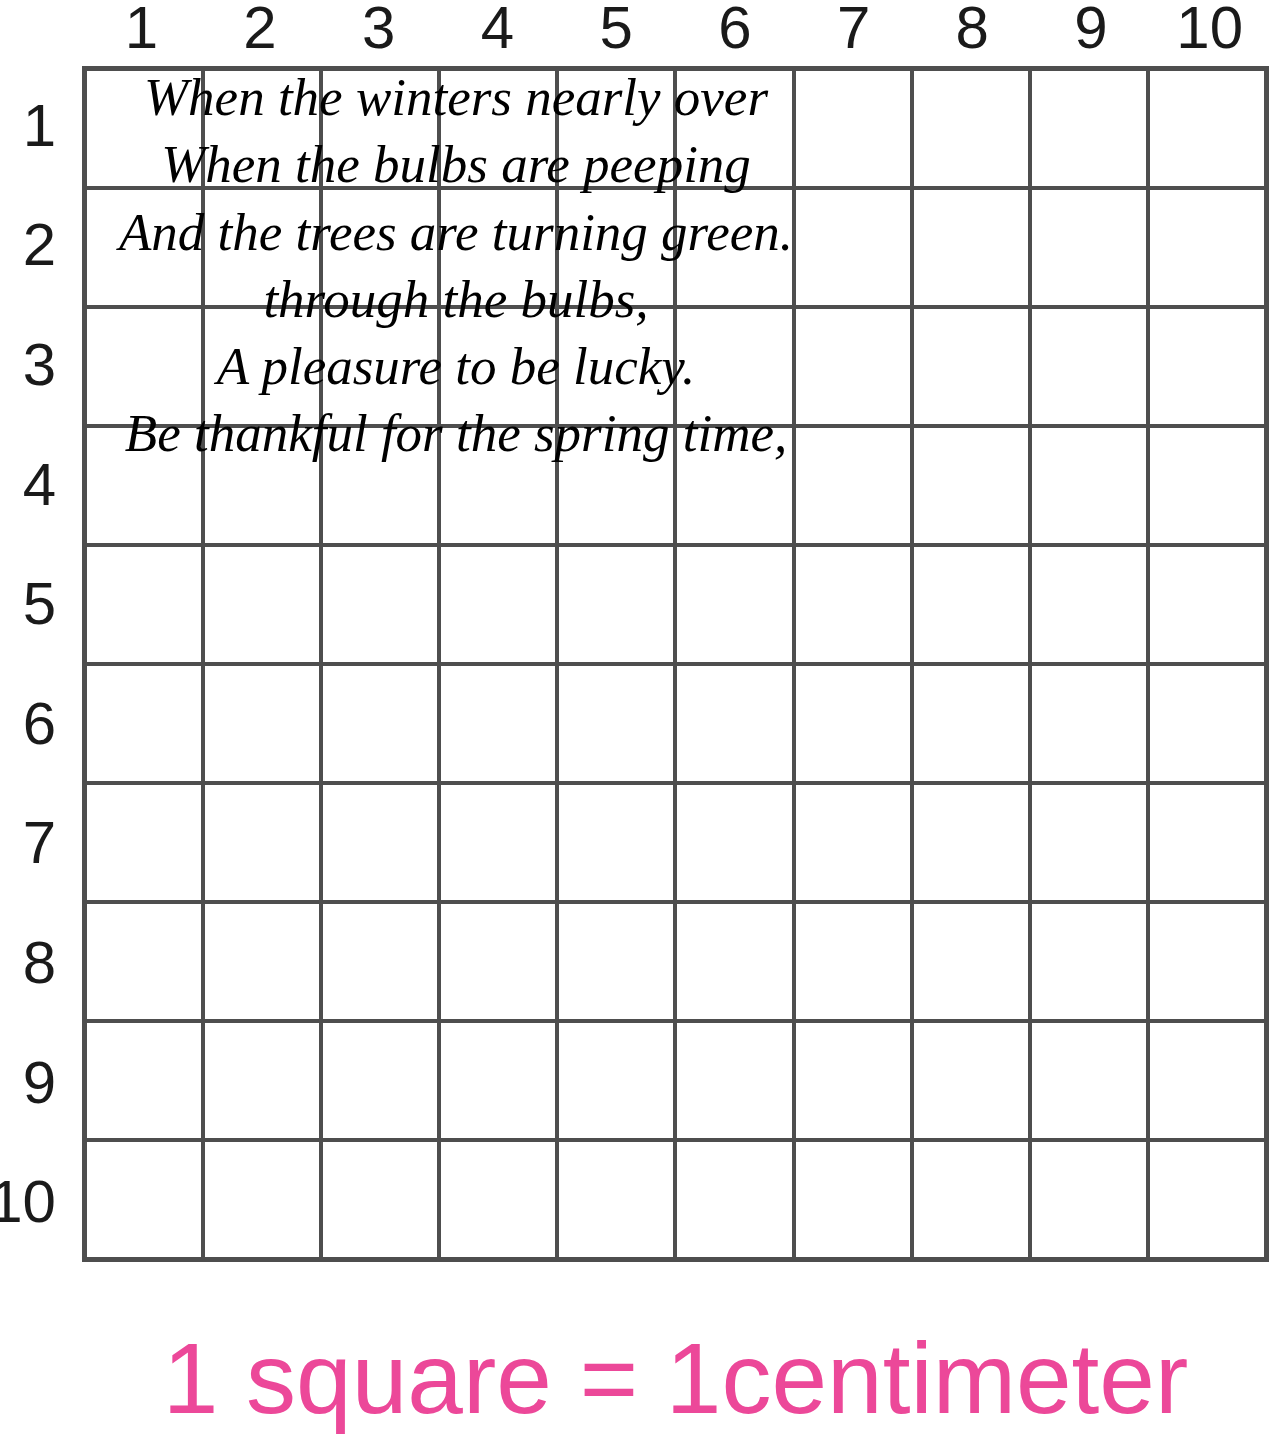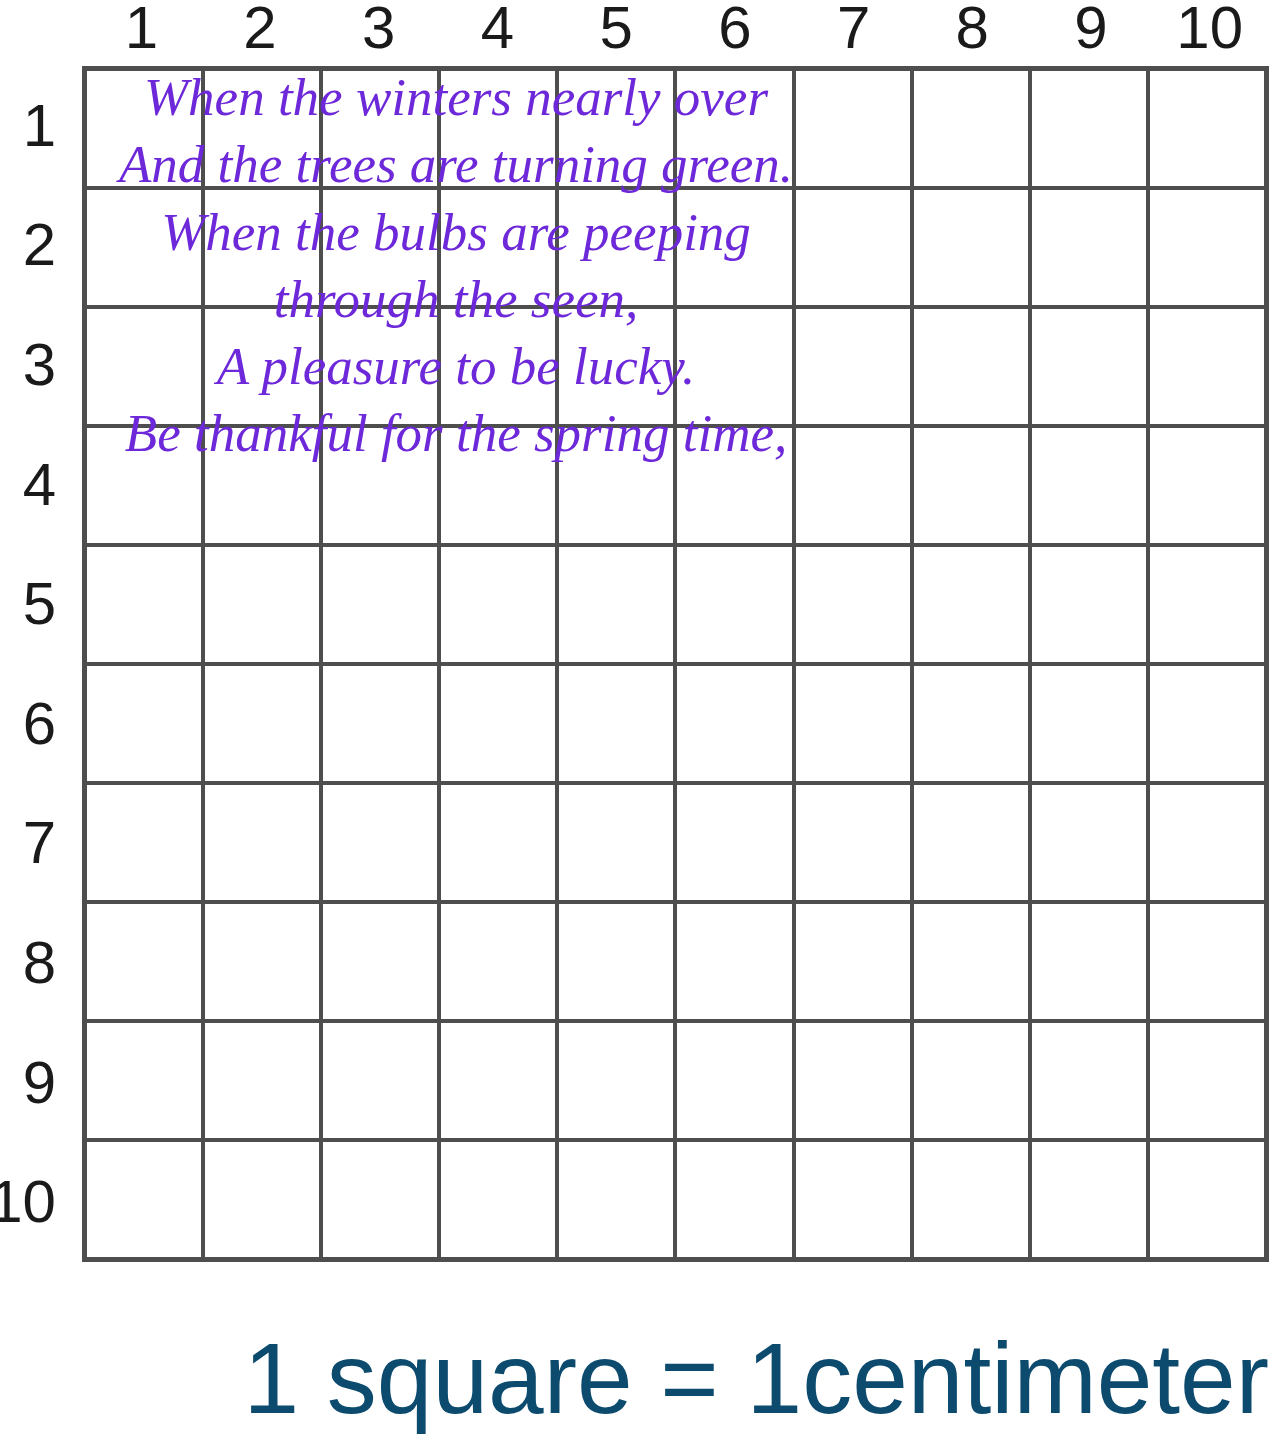--- a/index.html
+++ b/index.html
@@ -74,34 +74,34 @@
   .poem {
     position: absolute;
     left: 82px;
     top: 64px;
     width: 748px;
     text-align: center;
     font-family: "Liberation Serif", serif;
     font-style: italic;
     font-size: 53px;
     line-height: 67.3px;
-    color: #6d28d9;
+    color: #000000;
     white-space: nowrap;
   }
 
   
   .caption {
     position: absolute;
     left: 82px;
     top: 1328px;
     width: 1187px;
-    text-align: right;
+    text-align: center;
     font-size: 100px;
     line-height: 1;
-    color: #0c4a6e;
+    color: #ec4899;
     white-space: nowrap;
   }
 </style>
 </head>
 <body>
 
 <div class="page">
 
   <div class="col-labels">
       <div class="col-label">1</div>
@@ -227,22 +227,22 @@
       <div class="cell"></div>
       <div class="cell"></div>
       <div class="cell"></div>
       <div class="cell"></div>
       <div class="cell"></div>
       <div class="cell"></div>
     </div>
 
   <div class="poem">
       <div class="poem-line">When the winters nearly over</div>
+      <div class="poem-line">When the bulbs are peeping</div>
       <div class="poem-line">And the trees are turning green.</div>
-      <div class="poem-line">When the bulbs are peeping</div>
-      <div class="poem-line">through the seen,</div>
+      <div class="poem-line">through the bulbs,</div>
       <div class="poem-line">A pleasure to be lucky.</div>
       <div class="poem-line">Be thankful for the spring time,</div>
     </div>
 
   <div class="caption">1 square = 1centimeter</div>
 
 </div>
 
 </body></html>

